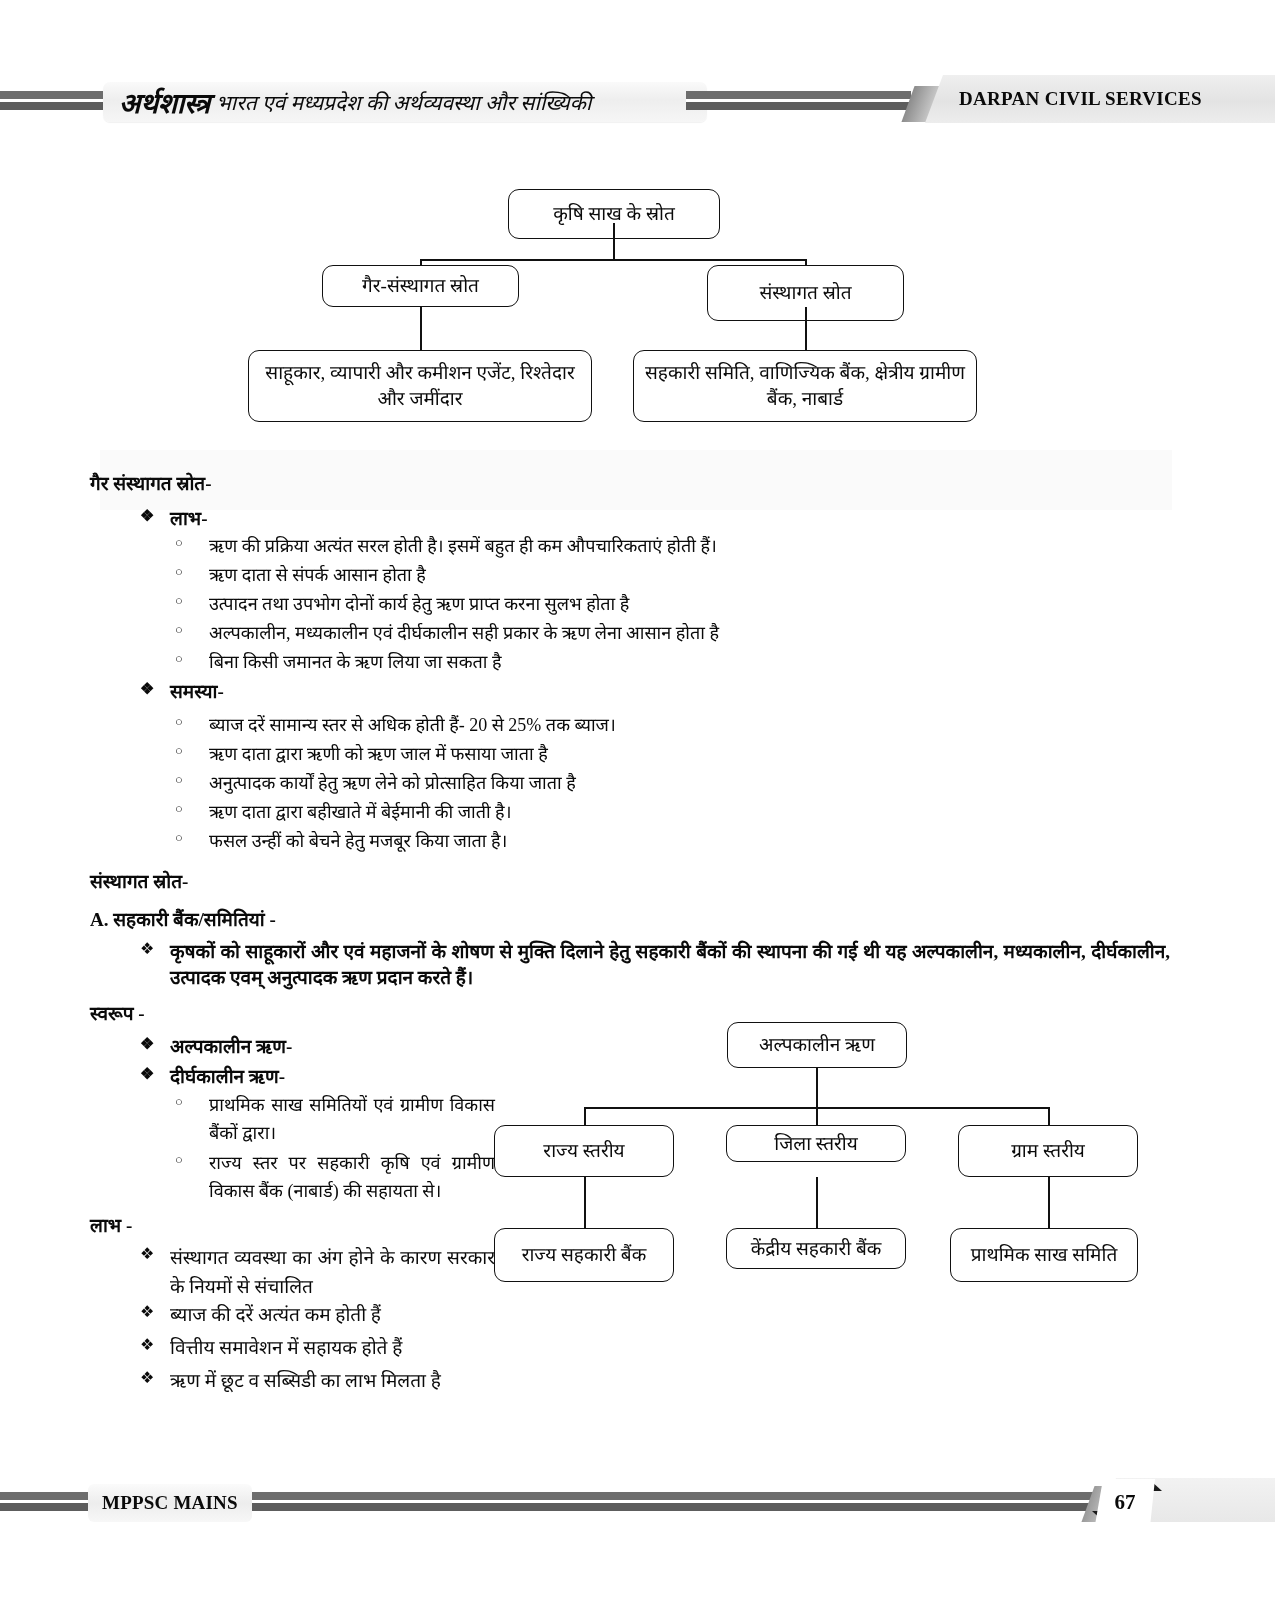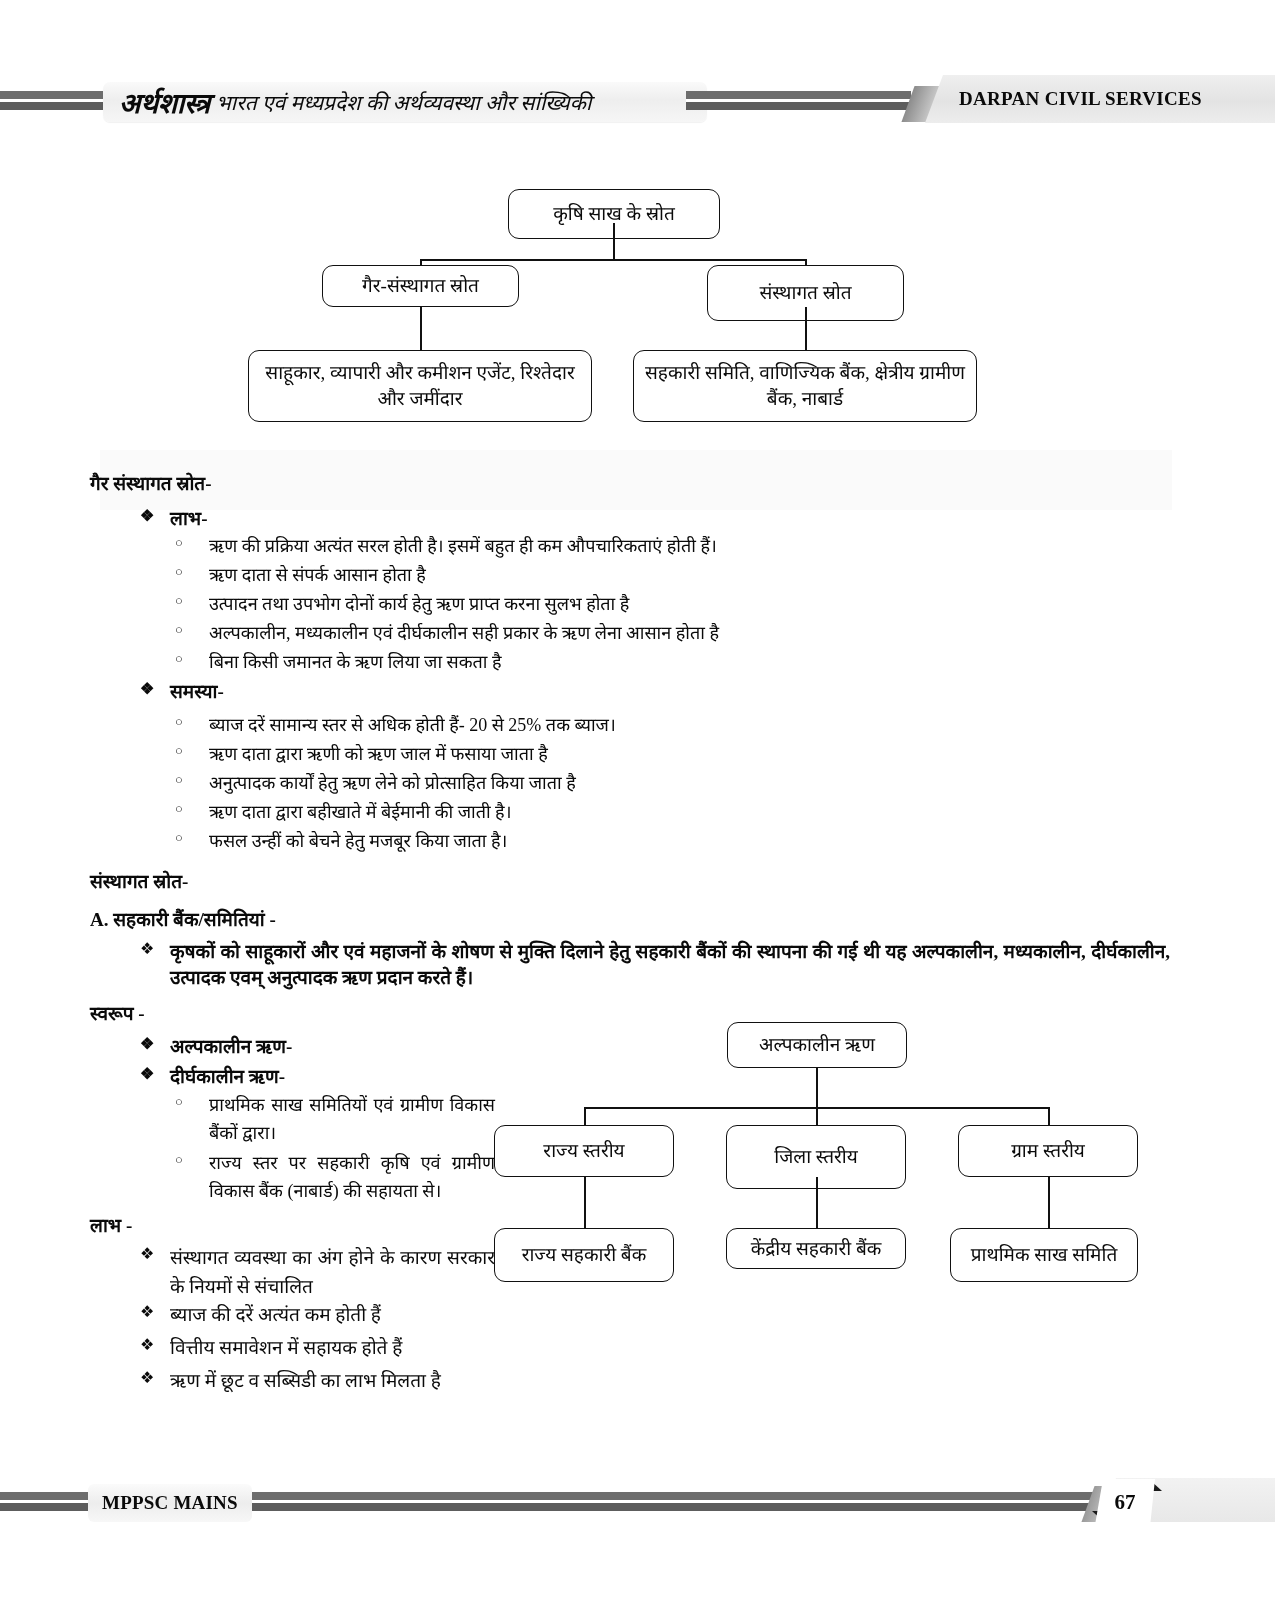--- a/index.html
+++ b/index.html
@@ -275,21 +275,21 @@
 
   <div class="fc-line fc-v" style="left:816px;top:1068px;height:40px;"></div>
   <div class="fc-line fc-h" style="left:584px;top:1107px;width:465px;"></div>
   <div class="fc-line fc-v" style="left:584px;top:1107px;height:19px;"></div>
   <div class="fc-line fc-v" style="left:816px;top:1107px;height:19px;"></div>
   <div class="fc-line fc-v" style="left:1048px;top:1107px;height:19px;"></div>
 
   <div class="fc-box" style="left:494px;top:1125px;width:180px;height:52px;">
     <span>राज्य स्तरीय</span>
   </div>
-  <div class="fc-box" style="left:726px;top:1125px;width:180px;height:64px;">
+  <div class="fc-box" style="left:726px;top:1125px;width:180px;height:37px;">
     <span>जिला स्तरीय</span>
   </div>
   <div class="fc-box" style="left:958px;top:1125px;width:180px;height:52px;text-align:right;">
     <span>ग्राम स्तरीय</span>
   </div>
 
   <div class="fc-line fc-v" style="left:584px;top:1177px;height:52px;"></div>
   <div class="fc-line fc-v" style="left:816px;top:1177px;height:52px;"></div>
   <div class="fc-line fc-v" style="left:1048px;top:1177px;height:52px;"></div>
 

